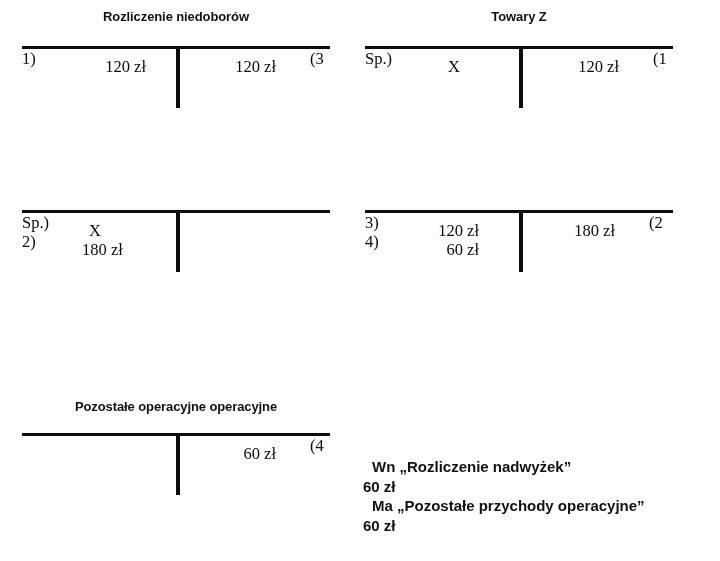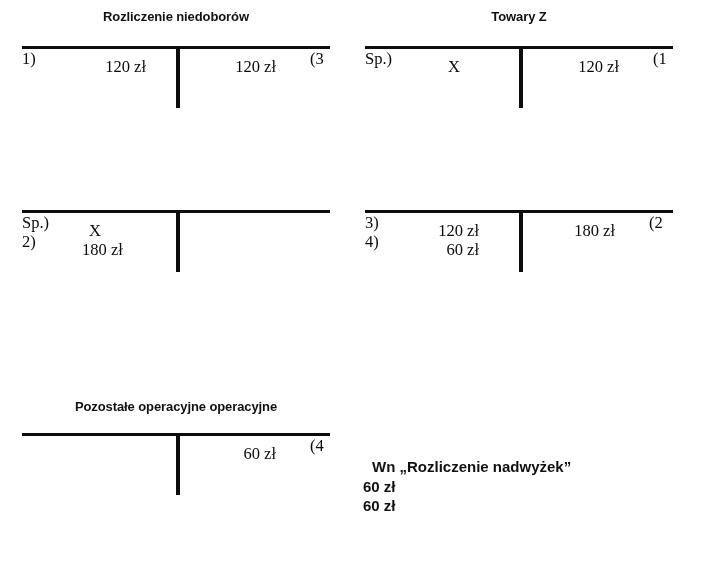--- a/index.html
+++ b/index.html
@@ -193,14 +193,15 @@
         <span class="amount" style="left:18px; width:78px;">60 zł</span>
         <span class="marker" style="left:130px;">(4</span>
       </div>
     </div>
   </div>
 </div>
 
 <div id="journal-entry" style="left:363px; top:457px;">
   <div class="jline indent">Wn „Rozliczenie nadwyżek”</div>
   <div class="jline">60 zł</div>
+  <div class="jline indent">Ma „Pozostałe przychody operacyjne”</div>
   <div class="jline">60 zł</div>
 </div>
 
 </body></html>

